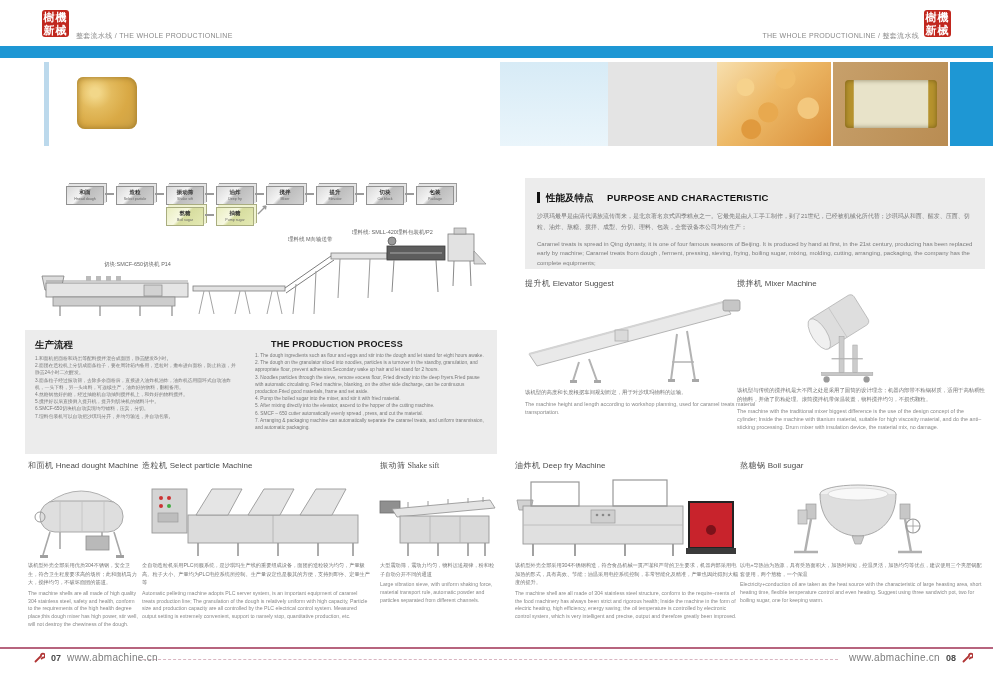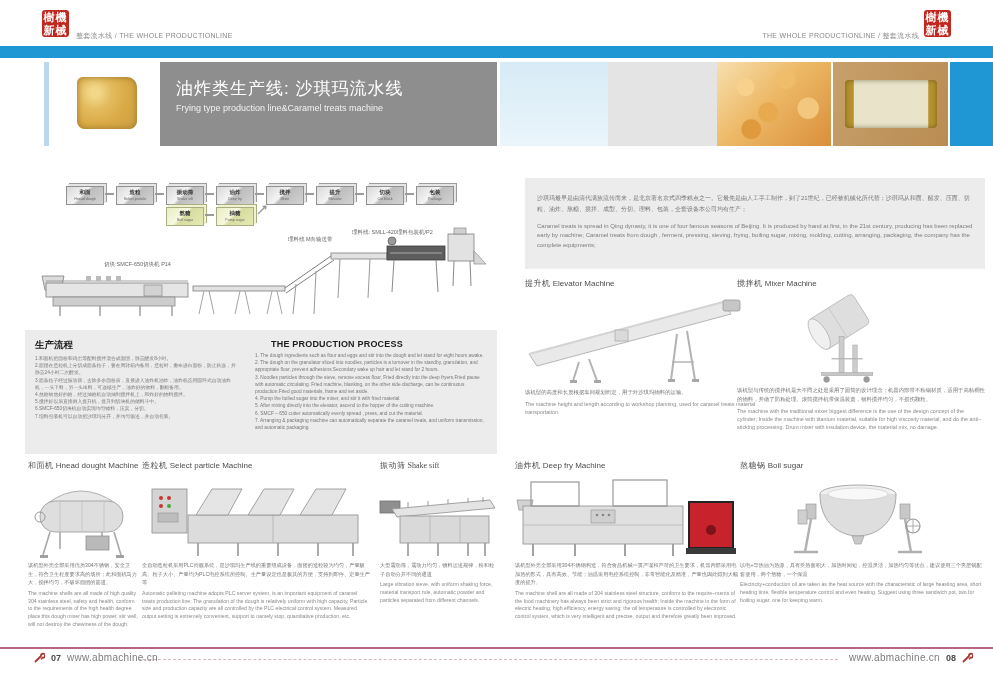--- a/index.html
+++ b/index.html
@@ -87,24 +87,20 @@
 
   <div class="seal" style="left:42px;top:10px;">樹機新械</div>
   <div class="hdr-label" style="left:76px;top:31px;">整套流水线 / THE WHOLE PRODUCTIONLINE</div>
   <div class="hdr-label" style="right:74px;top:31px;">THE WHOLE PRODUCTIONLINE / 整套流水线</div>
   <div class="seal" style="left:924px;top:10px;">樹機新械</div>
   <div class="top-bar"></div>
 
   <div class="banner-block" style="left:44px;width:5px;background:#bcd9ec;"></div>
   <div class="banner-block photo-wood" style="left:54px;width:104px;">
     <div class="sachima"></div>
-  </div>
-  <div class="banner-block banner-title-block" style="left:160px;width:337px;">
-    <div class="banner-title">油炸类生产线: 沙琪玛流水线</div>
-    <div class="banner-sub">Frying type production line&amp;Caramel treats machine</div>
   </div>
   <div class="banner-block" style="left:500px;width:108px;background:linear-gradient(180deg,#d7ebf6,#eaf5fb);"></div>
   <div class="banner-block" style="left:608px;width:109px;background:#e4e4e4;"></div>
   <div class="banner-block photo-closeup" style="left:717px;width:114px;"></div>
   <div class="banner-block photo-pack" style="left:833px;width:115px;">
     <div class="packbag"></div>
   </div>
   <div class="banner-block blue-block" style="left:950px;width:43px;"></div>
 
   <div class="flow-box" style="left:66px;">
@@ -213,27 +209,31 @@
       <div class="proc-step">2. The dough on the granulator sliced into noodles, particles is a turnover in the standby, granulation, and appropriate flour, prevent adhesions.Secondary wake up hair and let stand for 2 hours.</div>
       <div class="proc-step">3. Noodles particles through the sieve, remove excess flour, Fried directly into the deep fryers.Fried pause with automatic circulating. Fried machine, blanking, on the other side discharge, can be continuous production.Fried good materials, frame and set aside.</div>
       <div class="proc-step">4. Pump the boiled sugar into the mixer, and stir it with fried material.</div>
       <div class="proc-step">5. After mixing directly into the elevator, ascend to the hopper of the cutting machine.</div>
       <div class="proc-step">6. SMCF – 650 cutter automatically evenly spread , press, and cut the material.</div>
       <div class="proc-step">7. Arranging &amp; packaging machine can automatically separate the caramel treats, and uniform transmission, and automatic packaging.</div>
     </div>
   </div>
 
   <div class="graybox purpose-box">
+    <div>
+      <span class="purpose-title-zh">性能及特点</span>
+      <span class="purpose-title-en">PURPOSE AND CHARACTERISTIC</span>
+    </div>
     <div class="purpose-zh">沙琪玛最早是由清代满族流传而来，是北京著名京式四季糕点之一。它最先是由人工手工制作，到了21世纪，已经被机械化所代替；沙琪玛从和面、醒发、压面、切粒、油炸、熬糖、搅拌、成型、分切、理料、包装，全套设备本公司均有生产；</div>
     <div class="purpose-en">Caramel treats is spread in Qing dynasty, it is one of four famous seasons of Beijing. It is produced by hand at first, in the 21st century, producing has been replaced early by machine; Caramel treats from dough , ferment, pressing, sieving, frying, boiling sugar, mixing, molding, cutting, arranging, packaging, the company has the complete equipments;</div>
   </div>
 
   <div class="sec-title" style="left:525px;top:278px;">
     <span class="zh">提升机</span>
-    <span>Elevator Machine</span>
+    <span>Elevator Suggest</span>
   </div>
   <svg class="abs" style="left:525px;top:292px;" width="232" height="94" viewBox="0 0 232 94">
     <polygon points="4,62 198,10 206,22 12,74" fill="#e9e9e9" stroke="#b5b5b5" stroke-width="1"></polygon>
     <line x1="4" y1="62" x2="198" y2="10" stroke="#d4d4d4" stroke-width="2"></line>
     <rect x="198" y="8" width="17" height="11" rx="2" fill="#c6c6c6" stroke="#9a9a9a" stroke-width="0.8"></rect>
     <rect x="90" y="38" width="13" height="11" fill="#dadada" stroke="#adadad" stroke-width="0.8"></rect>
     <path d="M54,70 L48,89 M64,67 L72,89 M152,42 L146,88 M162,39 L170,88" stroke="#b3b3b3" stroke-width="2" fill="none"></path>
     <line x1="147" y1="70" x2="169" y2="70" stroke="#b3b3b3" stroke-width="1.5"></line>
     <rect x="45" y="88" width="7" height="3" fill="#a8a8a8"></rect>
       <rect x="69" y="88" width="7" height="3" fill="#a8a8a8"></rect>

